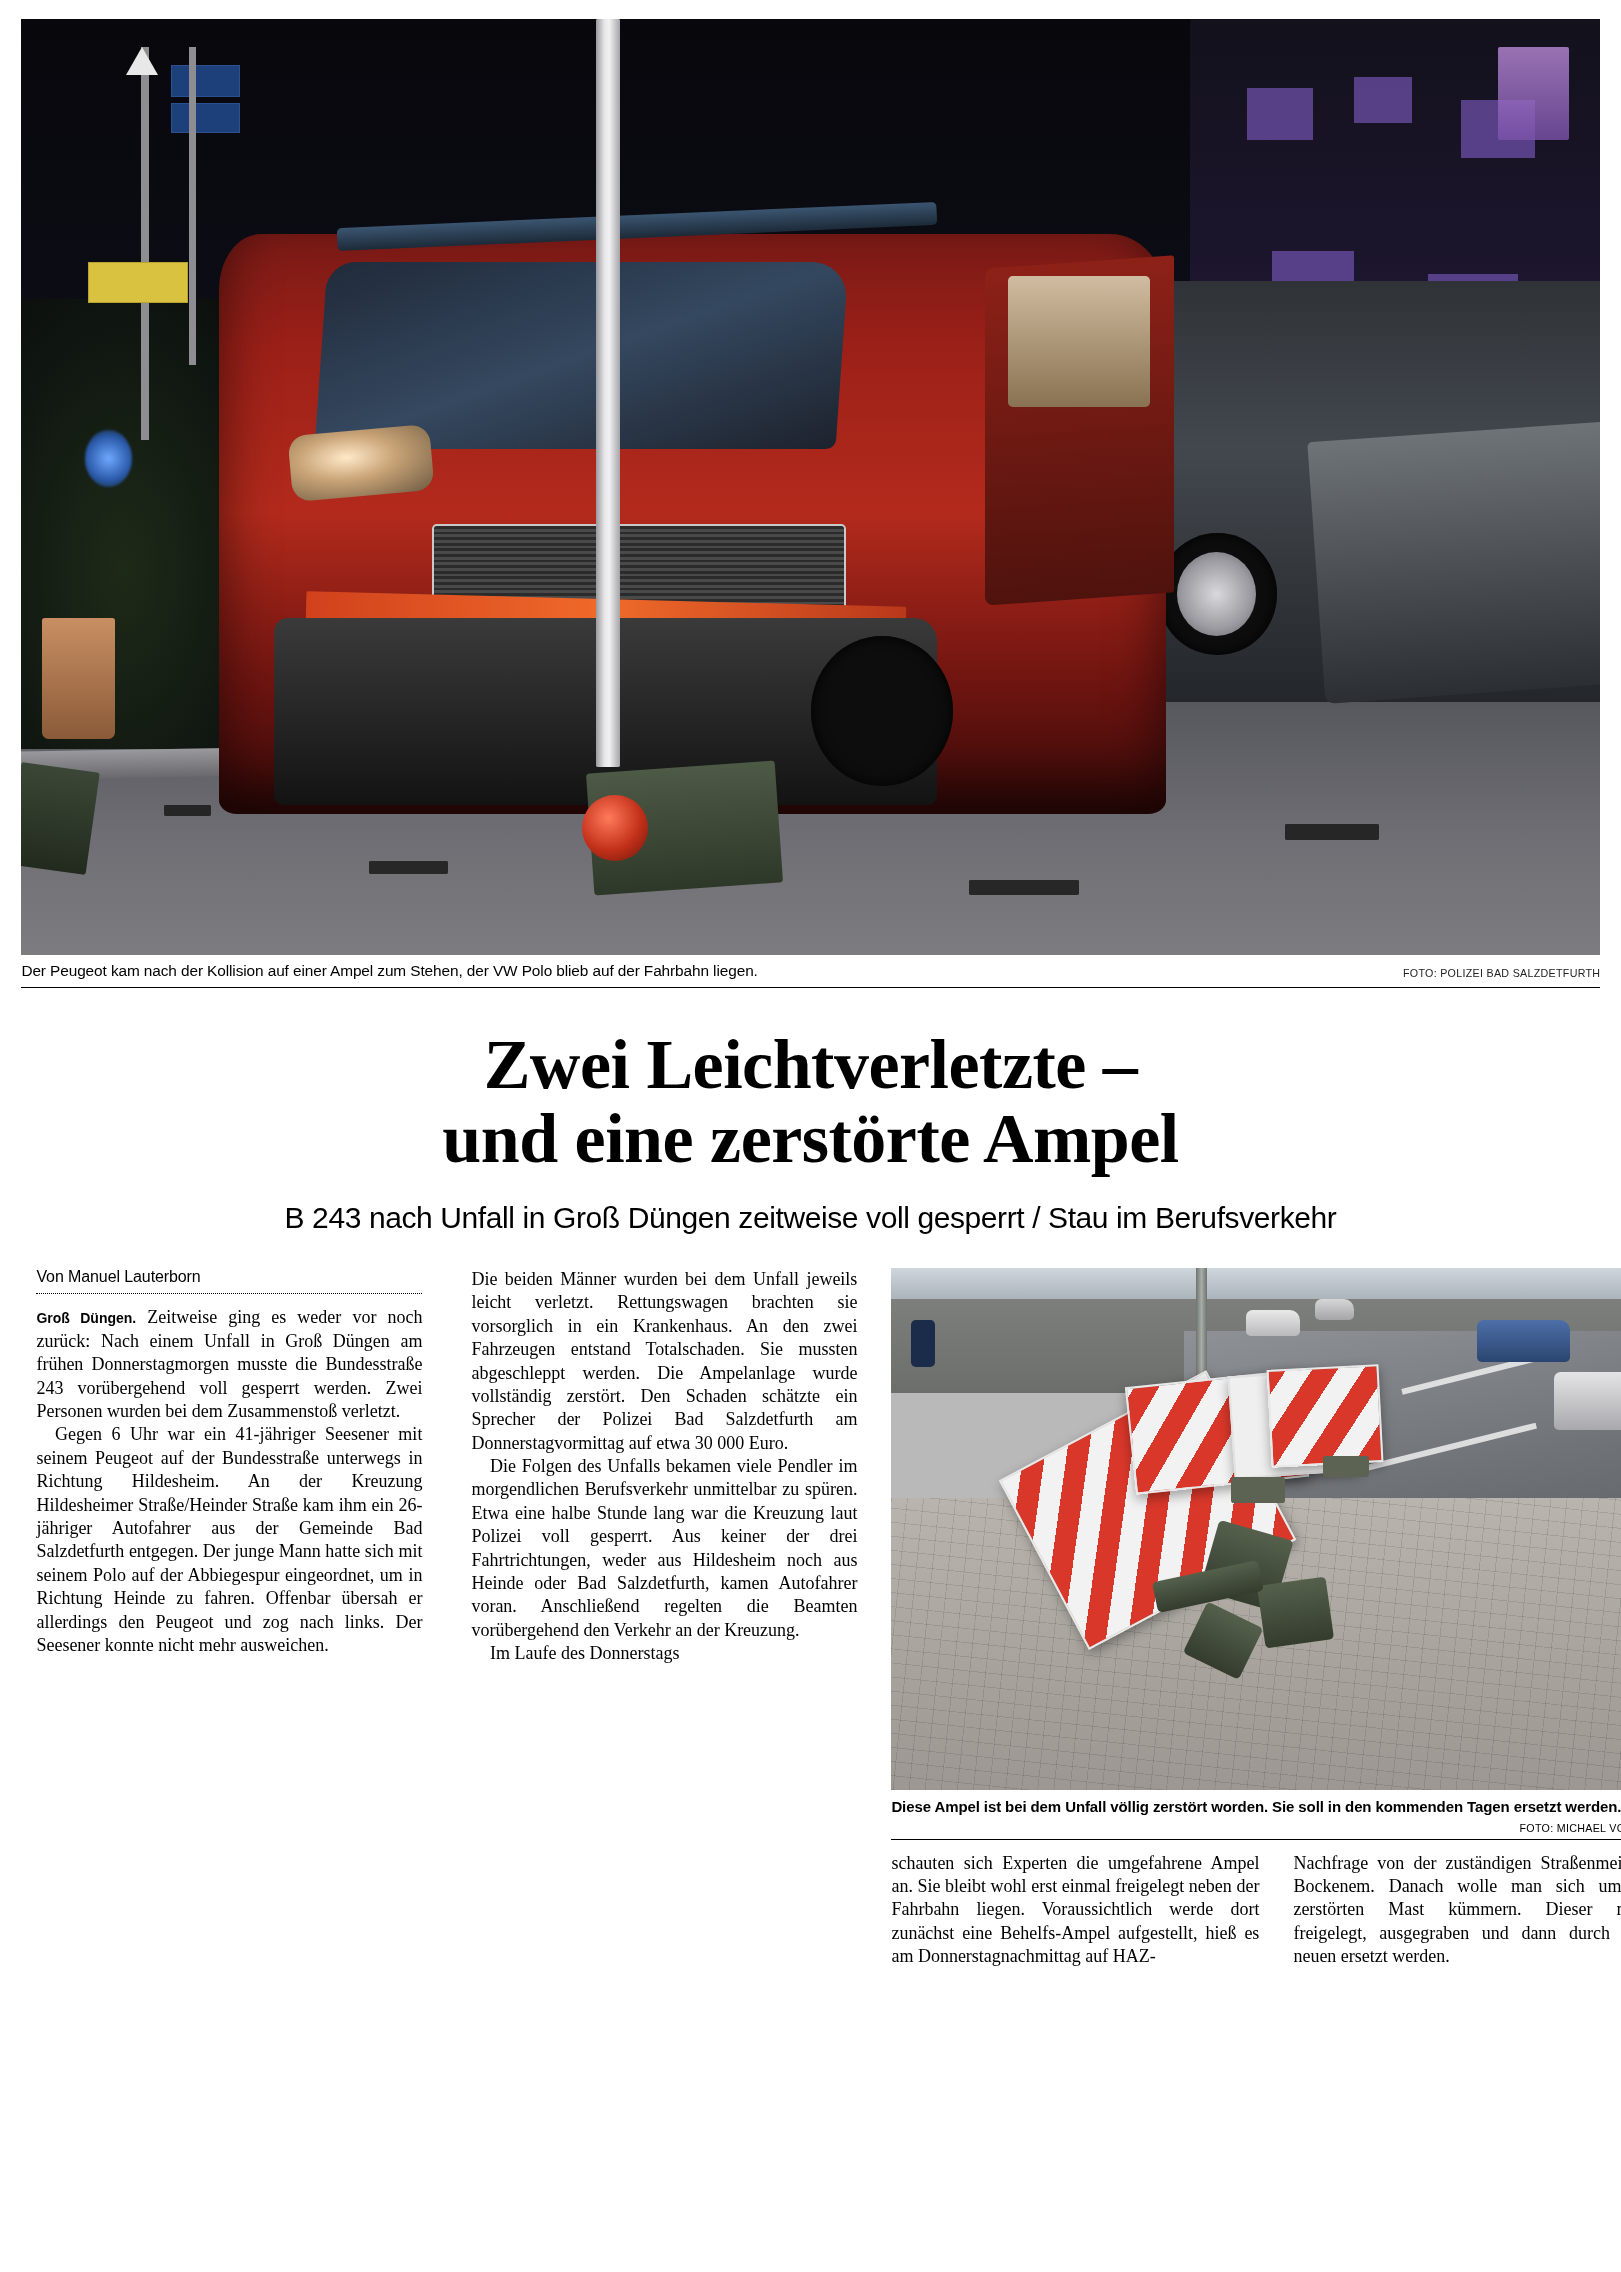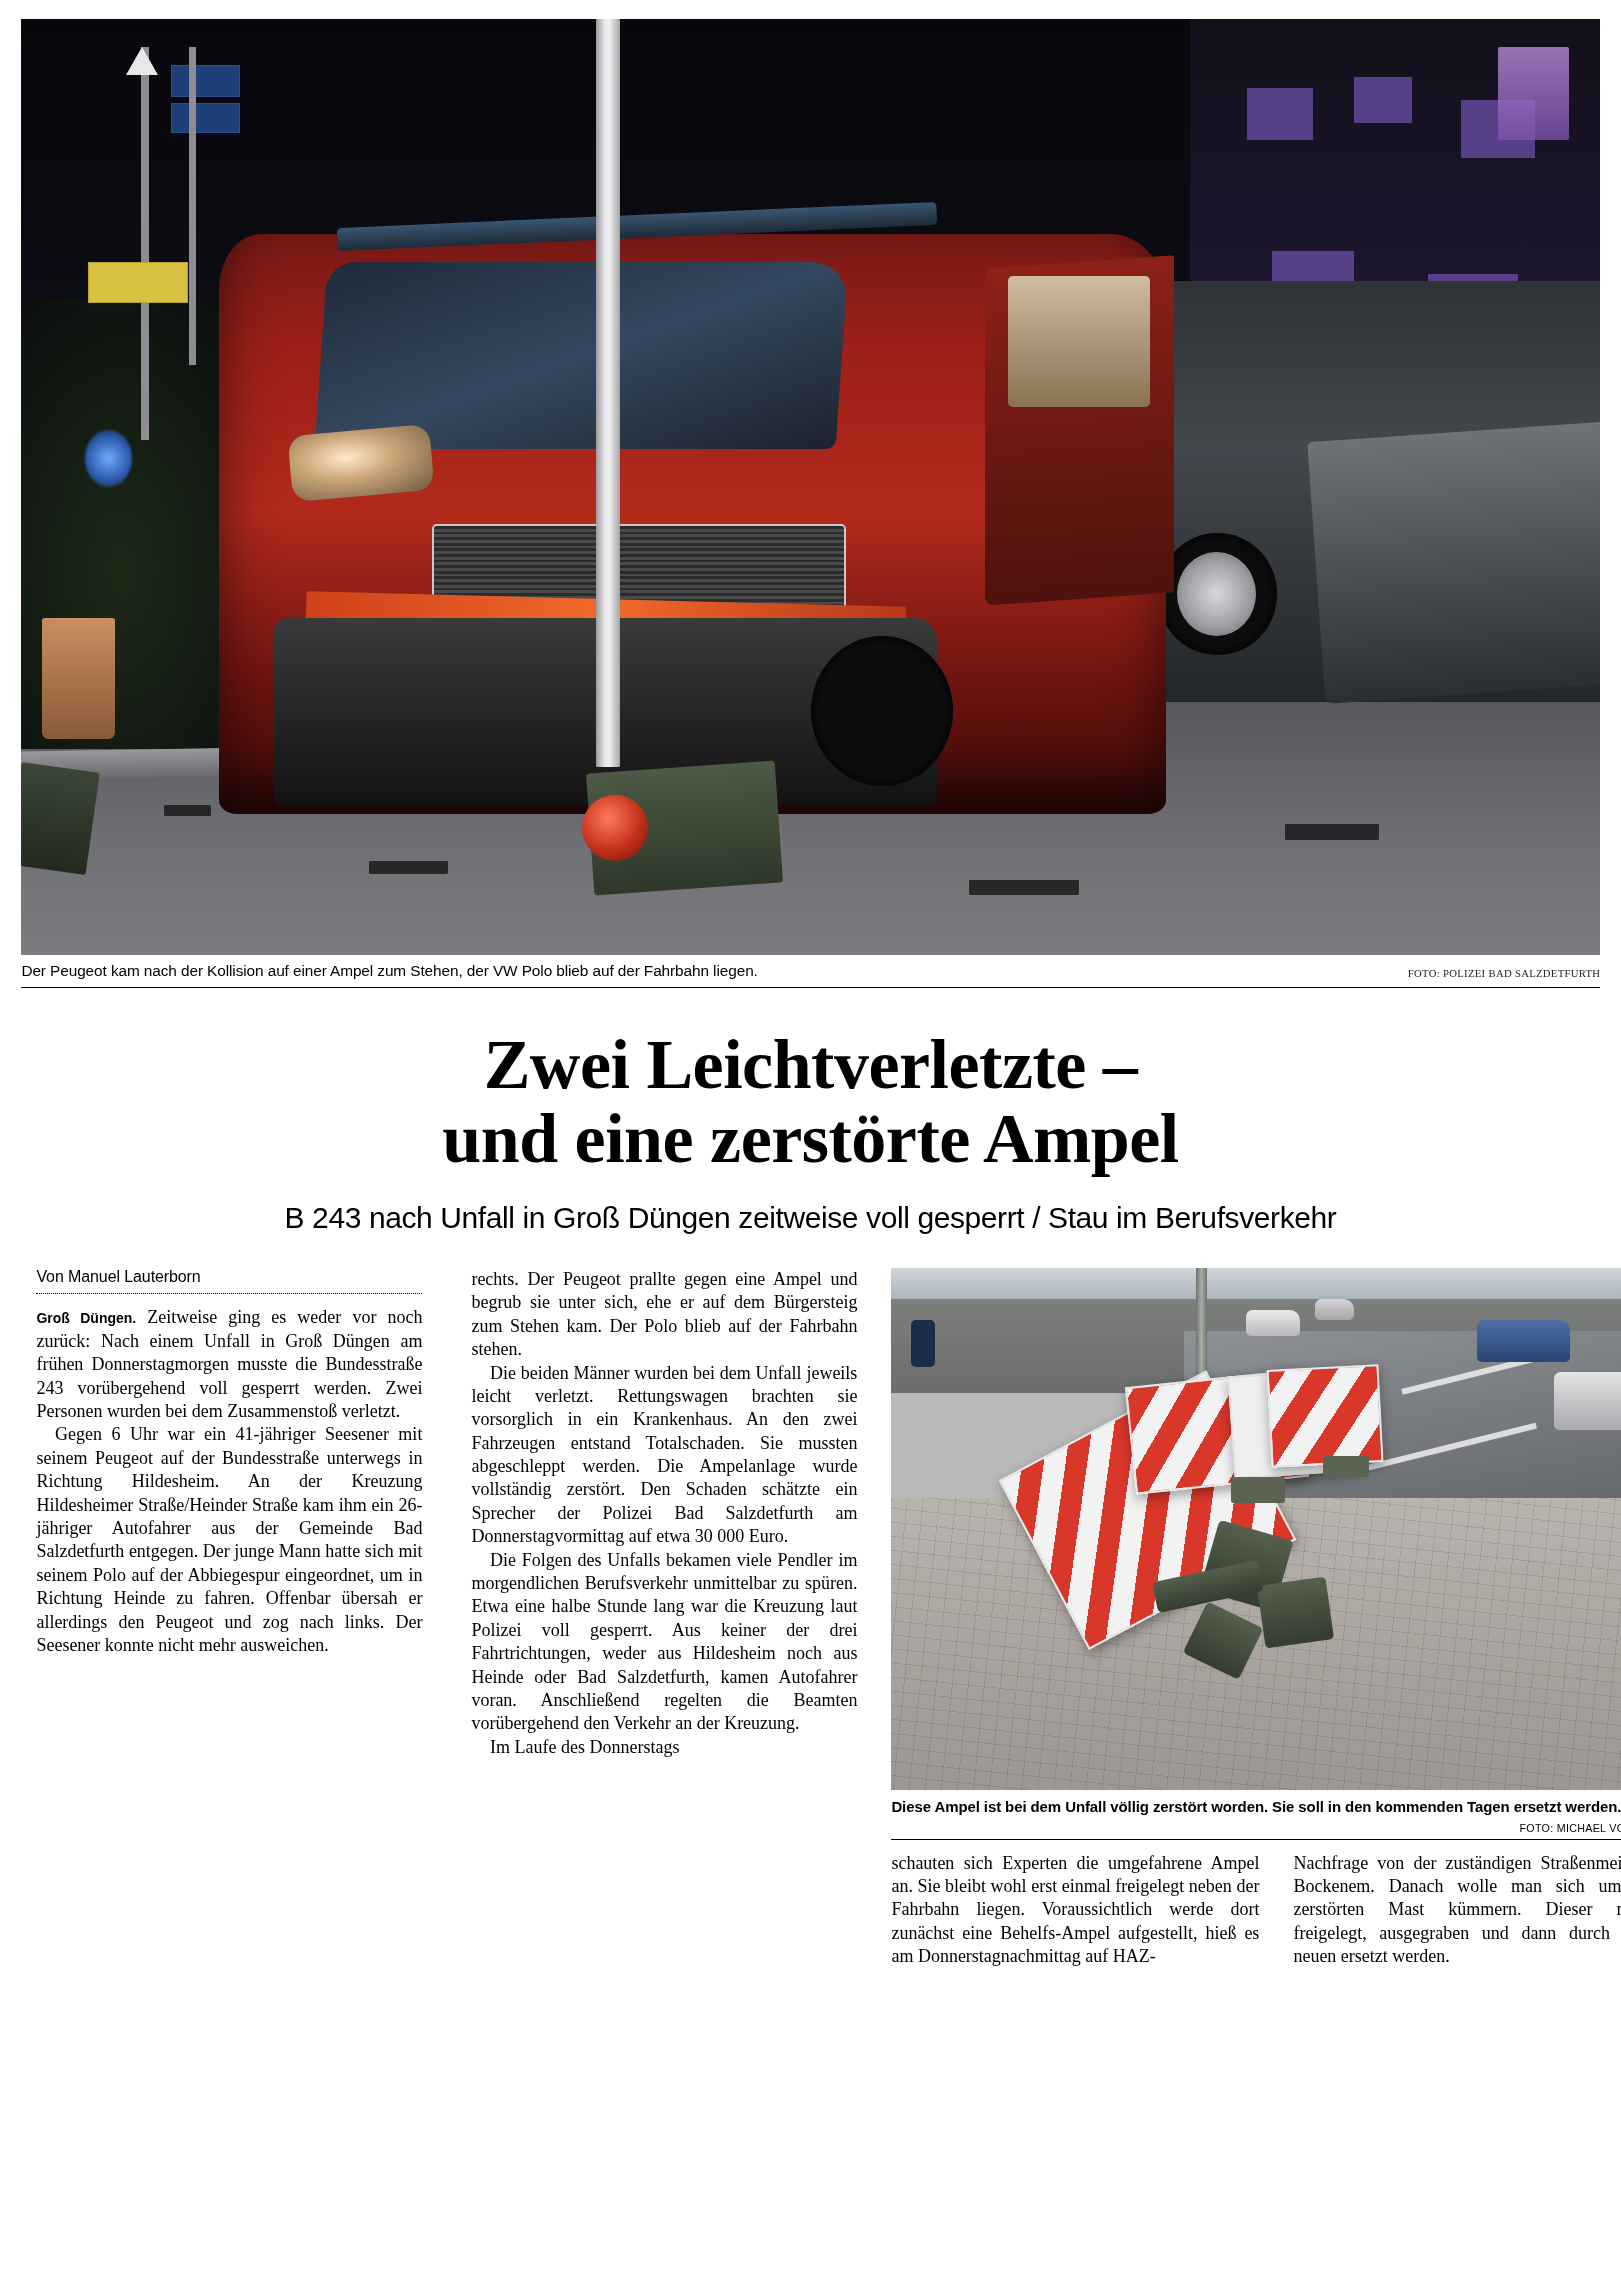--- a/index.html
+++ b/index.html
@@ -204,21 +204,20 @@
   .hero-caption {
     font-size: 15.4px;
     letter-spacing: -0.1px;
   }
   .hero-credit {
     font-size: 10.7px;
     letter-spacing: 0.3px;
     color: #222;
     white-space: nowrap;
     padding-bottom: 1.4px;
-    font-family: Liberation Serif, serif;
   }
 
   
   .headline {
     font-family: "Liberation Serif", serif;
     font-weight: 700;
     font-size: 70px;
     line-height: 1.06;
     text-align: center;
     margin: 40px 0 0 0;
@@ -421,21 +420,20 @@
 
     <div class="cols-top">
 
       <div class="col">
         <div class="byline">Von Manuel Lauterborn</div>
         <p class="body"><span class="lead-place">Groß Düngen.</span><span> Zeitweise ging es weder vor noch zurück: Nach einem Unfall in Groß Düngen am frühen Donnerstagmorgen musste die Bundesstraße 243 vorübergehend voll gesperrt werden. Zwei Personen wurden bei dem Zusammenstoß verletzt.</span></p>
         <p class="body">Gegen 6 Uhr war ein 41-jähriger Seesener mit seinem Peugeot auf der Bundesstraße unterwegs in Richtung Hildesheim. An der Kreuzung Hildesheimer Straße/Heinder Straße kam ihm ein 26-jähriger Autofahrer aus der Gemeinde Bad Salzdetfurth entgegen. Der junge Mann hatte sich mit seinem Polo auf der Abbiegespur eingeordnet, um in Richtung Heinde zu fahren. Offenbar übersah er allerdings den Peugeot und zog nach links. Der Seesener konnte nicht mehr ausweichen.</p>
       </div>
 
       <div class="col">
-        <p class="body">rechts. Der Peugeot prallte gegen eine Ampel und begrub sie unter sich, ehe er auf dem Bürgersteig zum Stehen kam. Der Polo blieb auf der Fahrbahn stehen.</p>
         <p class="body">Die beiden Männer wurden bei dem Unfall jeweils leicht verletzt. Rettungswagen brachten sie vorsorglich in ein Krankenhaus. An den zwei Fahrzeugen entstand Totalschaden. Sie mussten abgeschleppt werden. Die Ampelanlage wurde vollständig zerstört. Den Schaden schätzte ein Sprecher der Polizei Bad Salzdetfurth am Donnerstagvormittag auf etwa 30 000 Euro.</p>
         <p class="body">Die Folgen des Unfalls bekamen viele Pendler im morgendlichen Berufsverkehr unmittelbar zu spüren. Etwa eine halbe Stunde lang war die Kreuzung laut Polizei voll gesperrt. Aus keiner der drei Fahrtrichtungen, weder aus Hildesheim noch aus Heinde oder Bad Salzdetfurth, kamen Autofahrer voran. Anschließend regelten die Beamten vorübergehend den Verkehr an der Kreuzung.</p>
         <p class="body">Im Laufe des Donnerstags</p>
       </div>
 
       <div class="photo-col">
         <div class="photo2">
           <div class="p2-sky"></div>
           <div class="p2-bg"></div>
           <div class="p2-road"></div>

